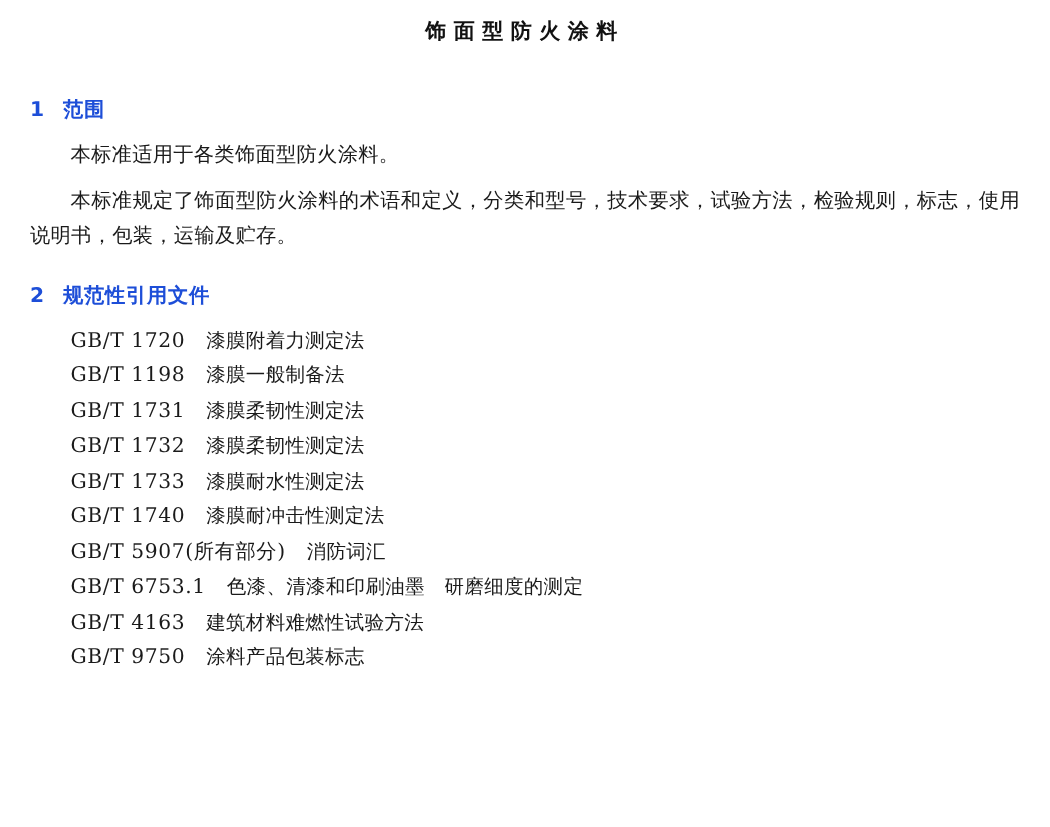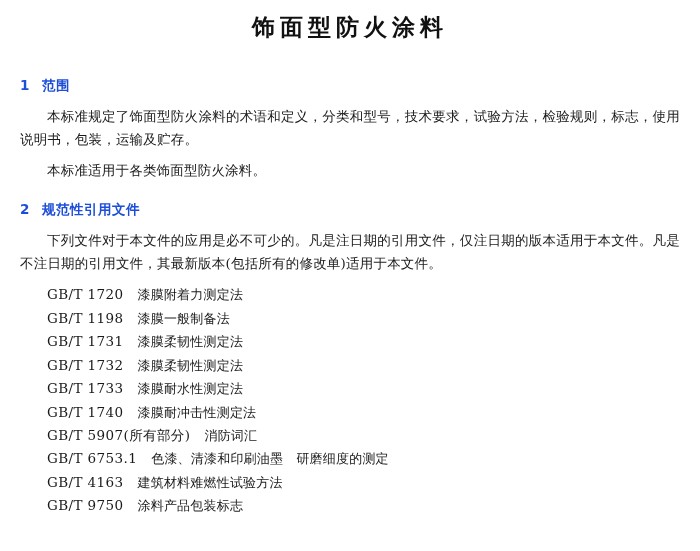--- a/index.html
+++ b/index.html
@@ -18,21 +18,21 @@
     position: relative;
     width: 700px;
     height: 551px;
     box-sizing: border-box;
     padding: 0 20px;
   }
   .doc-title {
     text-align: center;
     font-family: "DejaVu Sans", "Liberation Sans", sans-serif;
     font-weight: bold;
-    font-size: 23px;
+    font-size: 14px;
     letter-spacing: 5px;
     margin-top: 12px;
     margin-bottom: 34px;
     color: #111;
   }
   .section-heading {
     font-family: "DejaVu Sans", "Liberation Sans", sans-serif;
     font-weight: bold;
     font-size: 13.5px;
     color: #1d4ed8;
@@ -79,28 +79,27 @@
 <body>
 
 <div class="page">
 
   <div class="doc-title">饰面型防火涂料</div>
 
   <div class="section-heading">
     <span class="num">1</span><span>范围</span>
   </div>
 
+  <p class="body-text indent">本标准适用于各类饰面型防火涂料。</p>
   <p class="body-text indent">本标准规定了饰面型防火涂料的术语和定义，分类和型号，技术要求，试验方法，检验规则，标志，使用说明书，包装，运输及贮存。</p>
-  <p class="body-text indent">本标准适用于各类饰面型防火涂料。</p>
 
   <div class="section-heading">
     <span class="num">2</span><span>规范性引用文件</span>
   </div>
 
-  <p class="body-text indent">下列文件对于本文件的应用是必不可少的。凡是注日期的引用文件，仅注日期的版本适用于本文件。凡是不注日期的引用文件，其最新版本(包括所有的修改单)适用于本文件。</p>
 
   <ul class="ref-list">
     <li><span class="ref-code">GB/T 1720</span><span class="gap-s"></span><span class="ref-name">漆膜附着力测定法</span></li>
     <li><span class="ref-code">GB/T 1198</span><span class="gap-s"></span><span class="ref-name">漆膜一般制备法</span></li>
     <li><span class="ref-code">GB/T 1731</span><span class="gap-s"></span><span class="ref-name">漆膜柔韧性测定法</span></li>
     <li><span class="ref-code">GB/T 1732</span><span class="gap-s"></span><span class="ref-name">漆膜柔韧性测定法</span></li>
     <li><span class="ref-code">GB/T 1733</span><span class="gap-s"></span><span class="ref-name">漆膜耐水性测定法</span></li>
     <li><span class="ref-code">GB/T 1740</span><span class="gap-s"></span><span class="ref-name">漆膜耐冲击性测定法</span></li>
     <li><span class="ref-code">GB/T 5907(所有部分)</span><span class="gap-s"></span><span class="ref-name">消防词汇</span></li>
     <li><span class="ref-code">GB/T 6753.1</span><span class="gap-s"></span><span class="ref-name">色漆、清漆和印刷油墨　研磨细度的测定</span></li>

